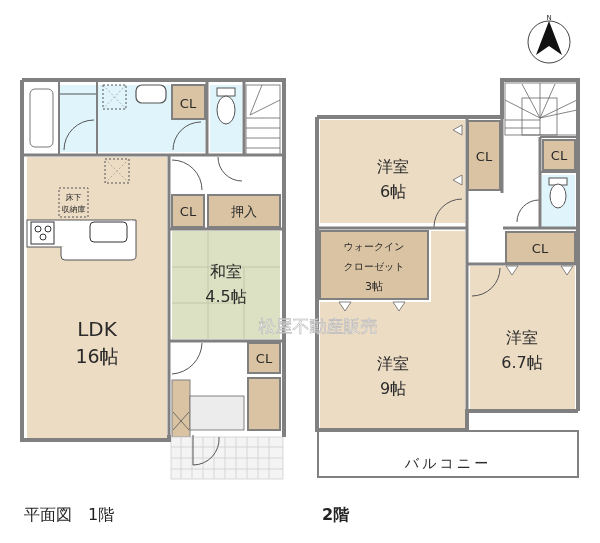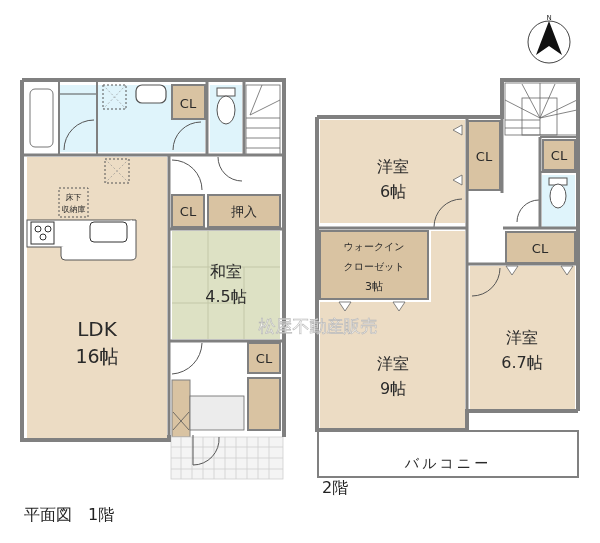--- a/index.html
+++ b/index.html
@@ -199,13 +199,13 @@
   <g>
     <circle cx="549" cy="42" r="21" fill="#fff" stroke="#444" stroke-width="1"></circle>
     <polygon points="549,21 536,55 549,46 562,55" fill="#111"></polygon>
     <text x="549" y="20" font-size="7" text-anchor="middle" class="lbl">N</text>
   </g>
 
   <text x="318" y="332" font-size="17" text-anchor="middle" fill="#ffffff" fill-opacity="0.75" stroke="#b8b8b8" stroke-width="0.6" font-family="DejaVu Sans, sans-serif">松屋不動産販売</text>
 </svg>
 
 <div class="cap" style="left:24px;top:505px;">平面図　1階</div>
-<div class="cap" style="left:322px;top:478px;">2階</div>
+<div class="cap" style="left:322px;top:505px;font-weight:bold;">2階</div>
 
 </body></html>

